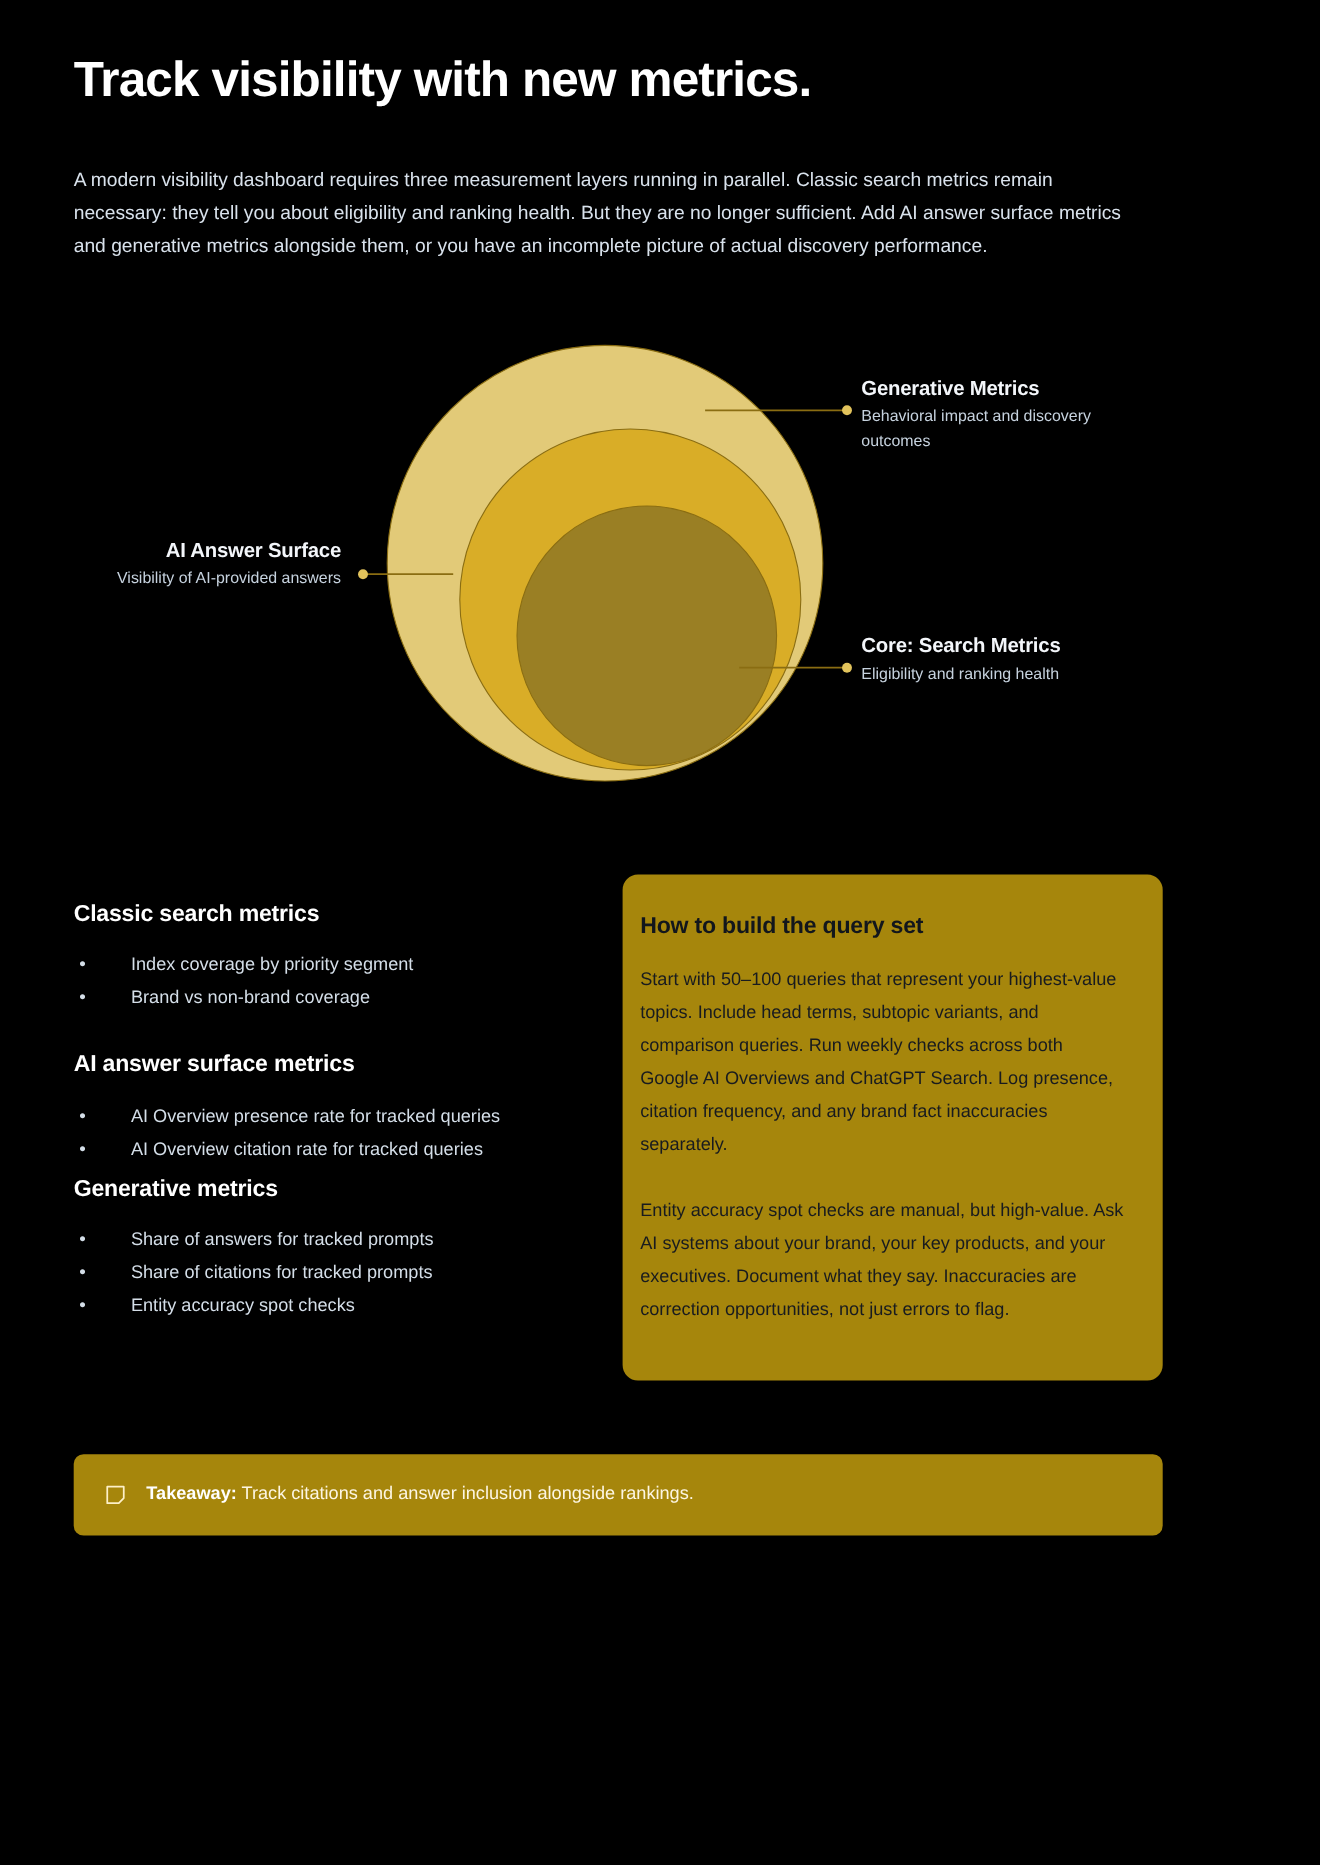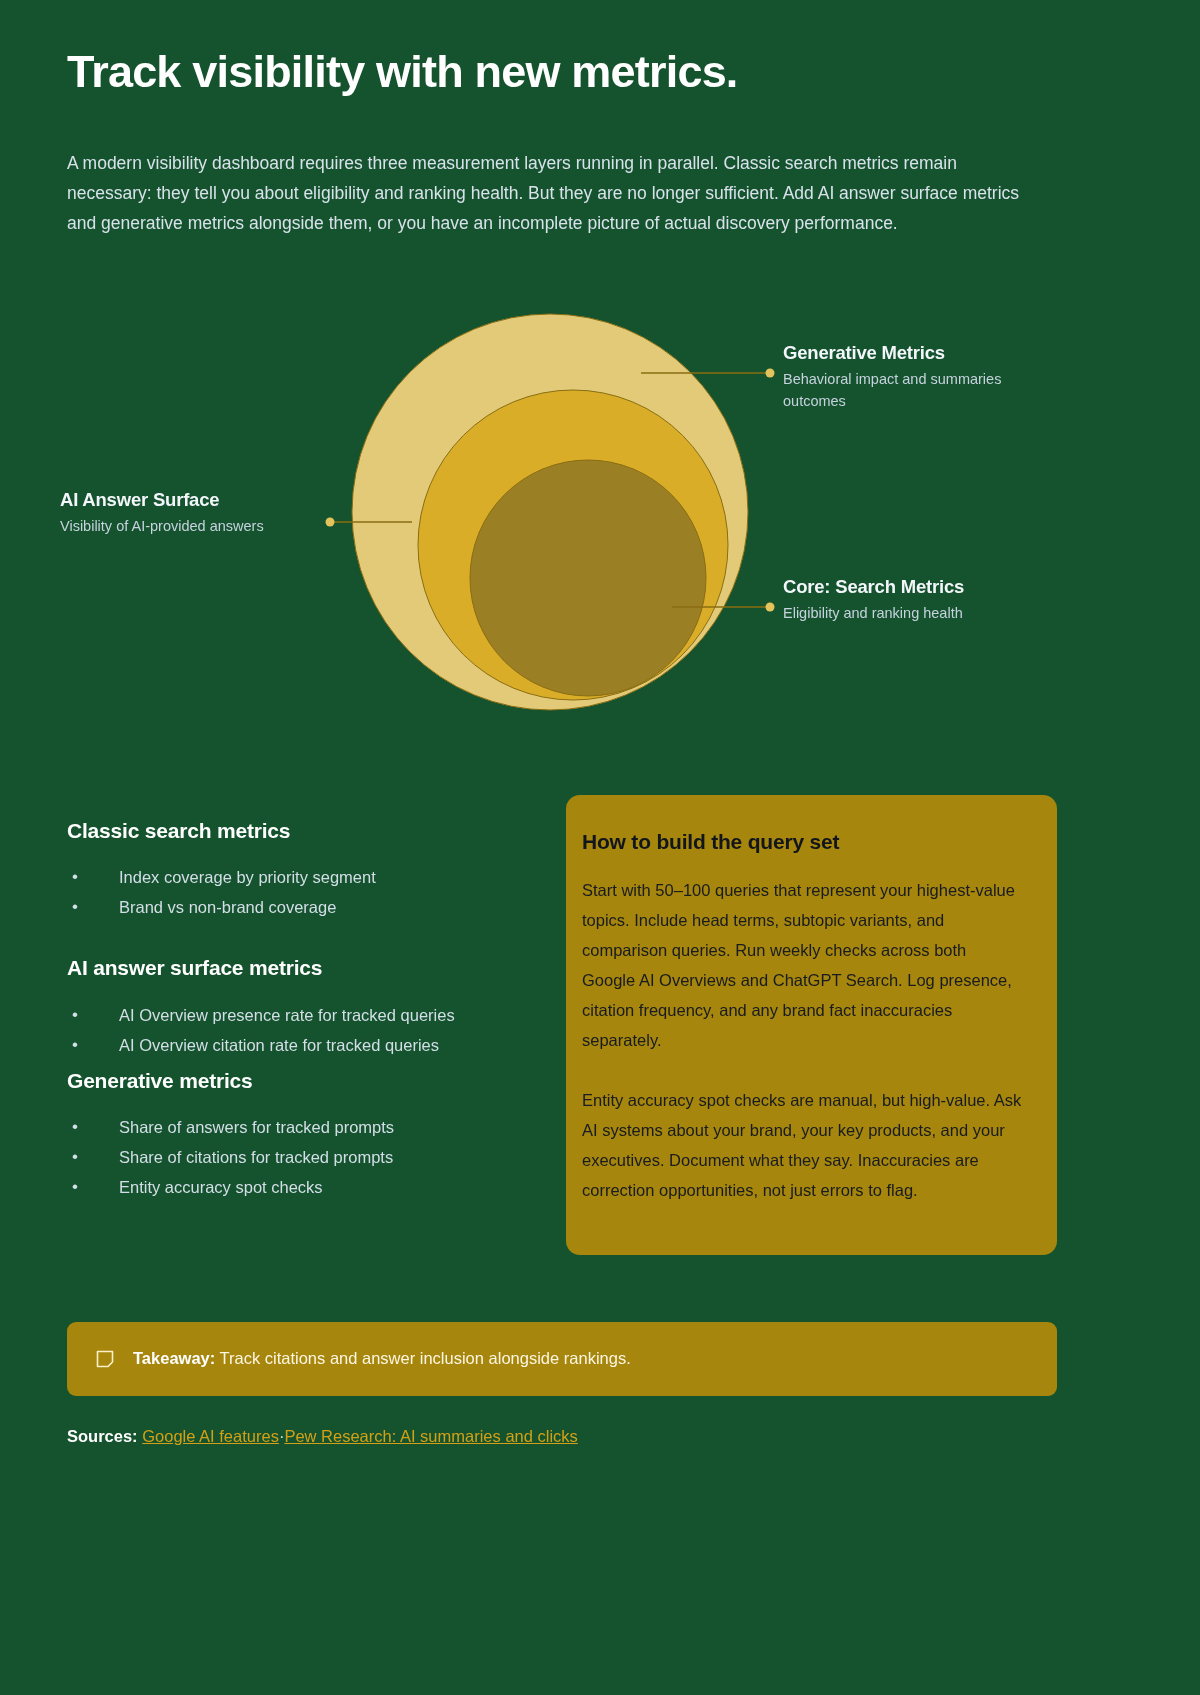--- a/index.html
+++ b/index.html
@@ -9,21 +9,21 @@
     height: 1695px;
     background: #0d1b2a;
     font-family: "Liberation Sans", sans-serif;
     -webkit-font-smoothing: antialiased;
   }
 
   .page {
     position: relative;
     width: 1200px;
     height: 1695px;
-    background: #14532d;
+    background: #000000;
     overflow: hidden;
   }
 
   
   .page-title {
     position: absolute;
     left: 67px;
     top: 47px;
     font-size: 45px;
     line-height: 1.12;
@@ -66,21 +66,21 @@
 
   .lbl-desc {
     font-size: 14.5px;
     font-weight: 400;
     color: #c6d2de;
     line-height: 1.5;
     margin-top: 3px;
   }
 
   .lbl-right { text-align: left; }
-  .lbl-left  { text-align: left; }
+  .lbl-left  { text-align: right; }
 
   #lbl-generative { left: 783px; top: 341px; width: 240px; }
   #lbl-aianswer   { left: 60px;  top: 488px; width: 250px; }
   #lbl-core       { left: 783px; top: 575px; width: 250px; }
 
   
   .col-left {
     position: absolute;
     left: 67px;
     top: 810px;
@@ -237,21 +237,21 @@
 
       <g>
         <line x1="672" y1="307" x2="770" y2="307" stroke="#8a6d12" stroke-width="1.6"></line>
         <circle cx="770" cy="307" r="4.5" fill="#e2c35c"></circle>
       </g>
     </svg>
   </div>
 
   <div class="lbl lbl-right" id="lbl-generative">
     <div class="lbl-title">Generative Metrics</div>
-    <div class="lbl-desc">Behavioral impact and summaries outcomes</div>
+    <div class="lbl-desc">Behavioral impact and discovery outcomes</div>
   </div>
 
   <div class="lbl lbl-left" id="lbl-aianswer">
     <div class="lbl-title">AI Answer Surface</div>
     <div class="lbl-desc">Visibility of AI-provided answers</div>
   </div>
 
   <div class="lbl lbl-right" id="lbl-core">
     <div class="lbl-title">Core: Search Metrics</div>
     <div class="lbl-desc">Eligibility and ranking health</div>
@@ -289,18 +289,14 @@
   <div class="takeaway">
     <svg class="takeaway-icon" viewBox="0 0 20 20">
       <path d="M2.5 2.5 H17.5 V13 L13 17.5 H2.5 Z" fill="none" stroke="#fdf0c8" stroke-width="1.6" stroke-linejoin="round"></path>
     </svg>
     <div class="takeaway-text">
       <b>Takeaway:</b>
       <span>Track citations and answer inclusion alongside rankings.</span>
     </div>
   </div>
 
-  <div class="sources">
-    <span>Sources:</span>
-    <a class="src-link" href="#">Google AI features</a><span class="sep">·</span><a class="src-link" href="#">Pew Research: AI summaries and clicks</a>
-  </div>
 
 </div>
 
 </body></html>

